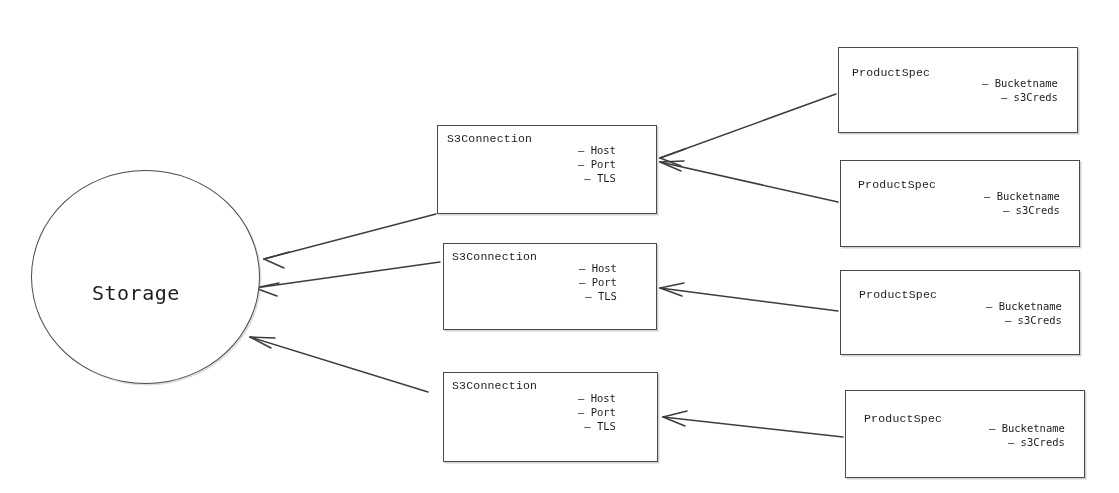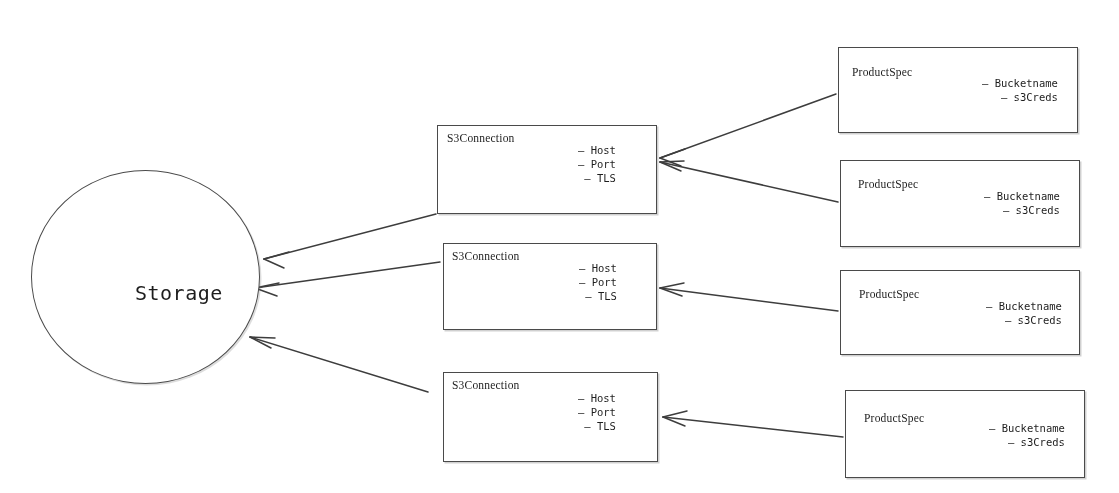--- a/index.html
+++ b/index.html
@@ -26,21 +26,21 @@
   }
   .node-box {
     position: absolute;
     box-sizing: border-box;
     background: #ffffff;
     border: 1.4px solid #4a4a4a;
     box-shadow: 1.5px 1.5px 0 rgba(120,120,120,0.35);
   }
   .node-title {
     position: absolute;
-    font-family: Liberation Serif, serif;
+    font-family: Liberation Mono, monospace;
     font-size: 11.5px;
     color: #1d1d1d;
     letter-spacing: 0.2px;
     white-space: nowrap;
   }
   .attr-list {
     position: absolute;
     font-family: "DejaVu Sans Mono", monospace;
     font-size: 10.5px;
     color: #1d1d1d;
@@ -59,21 +59,20 @@
     background: #ffffff;
     box-shadow: 1.5px 1.5px 0 rgba(120,120,120,0.25);
   }
   .circle-label {
     position: absolute;
     font-family: "DejaVu Sans Mono", monospace;
     font-size: 20px;
     color: #1d1d1d;
     white-space: nowrap;
     letter-spacing: 0.5px;
-    margin-left: 43px;
   }
 </style>
 </head>
 <body>
 
 <div id="canvas">
 
   <svg id="wires" viewBox="0 0 1119 493" xmlns="http://www.w3.org/2000/svg">
     <g fill="none" stroke="#3d3d3d" stroke-width="1.5" stroke-linecap="round">
 

